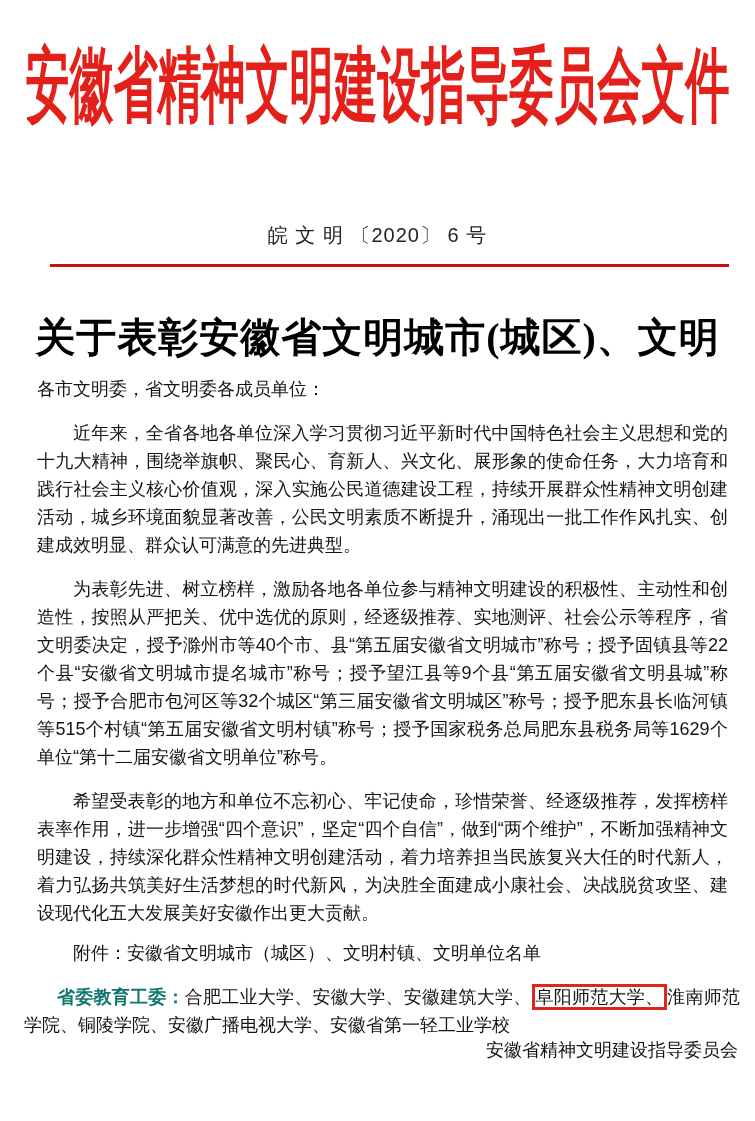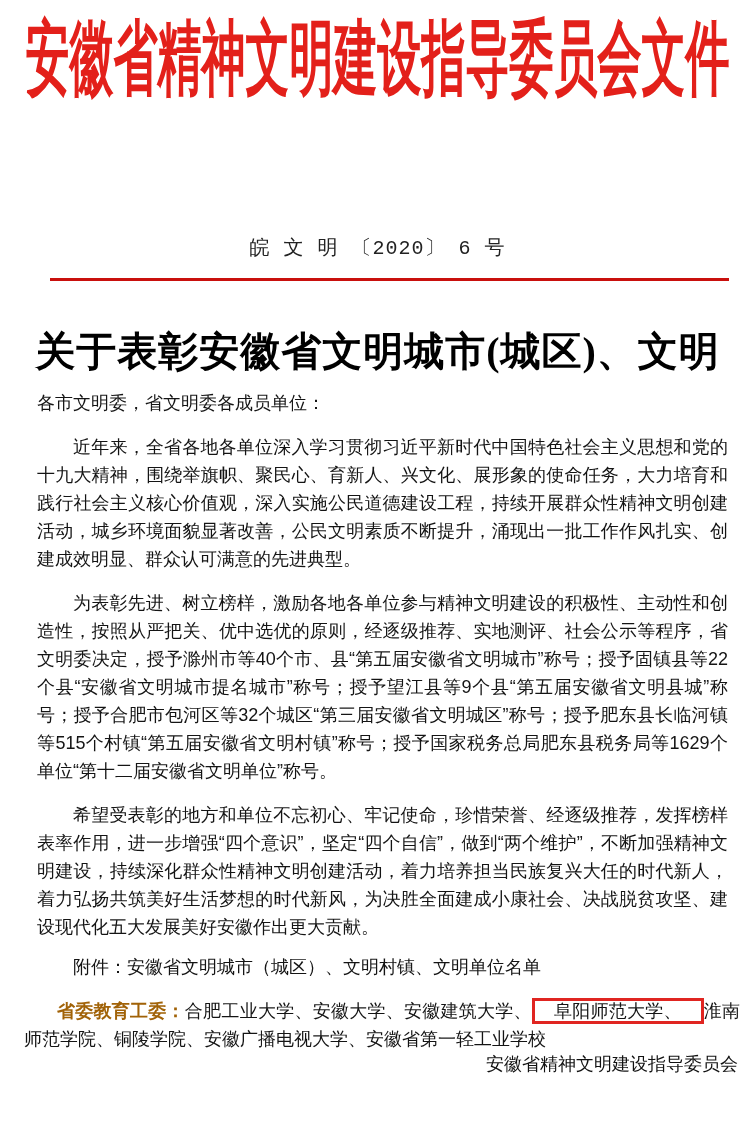--- a/index.html
+++ b/index.html
@@ -7,38 +7,38 @@
     position:relative;
     width:755px; height:1121px;
     margin:0 auto;
     background:#ffffff;
     color:#111111;
     font-family:"Liberation Sans", sans-serif;
     overflow:hidden;
   }
   
   .red-header {
-    margin-top:30px;
+    margin-top:16px;
     height:100px;
-    display:flex; align-items:flex-start; justify-content:center;
+    display:flex; align-items:flex-end; justify-content:center;
   }
   .red-header .txt {
     font-family:"Liberation Serif", serif;
     font-weight:700;
     font-size:44px;
     color:#e3201a;
     white-space:nowrap;
     transform:scaleY(1.85);
     letter-spacing:0px;
   }
   
   .doc-number {
     margin-top:106px;
     text-align:center;
-    font-family:Liberation Mono, monospace;
+    font-family:Liberation Sans, sans-serif;
     font-size:20px;
     line-height:26px;
     color:#222222;
     letter-spacing:1px;
   }
   
   .red-rule {
     height:3px;
     background:#c9100d;
     margin:16px 26px 0 50px;
@@ -63,24 +63,24 @@
     text-align:justify;
     color:#141414;
   }
   .salutation { margin:0; }
   p.body-para { margin:16px 12px 0 0; text-indent:2em; }
   p.attachment { margin:12px 0 16px 0; text-indent:2em; }
   p.edu-line {
     margin:10px 0 0 -13px;
     text-indent:33px;
   }
-  p.edu-line .label { font-weight:700; color:#a16207; }
+  p.edu-line .label { font-weight:700; color:#0f766e; }
   .hl-box {
     border:3px solid #e02521;
-    padding:0 19px;
+    padding:0 1px;
     margin-top:32px;
   }
   .signature {
     margin:-3px 17px 0 0;
     text-align:right;
     font-size:18px;
     line-height:28px;
   }
 </style>
 </head>

